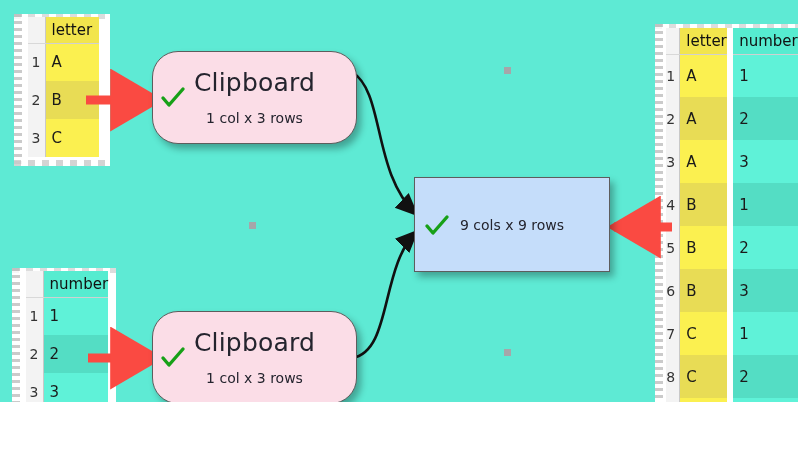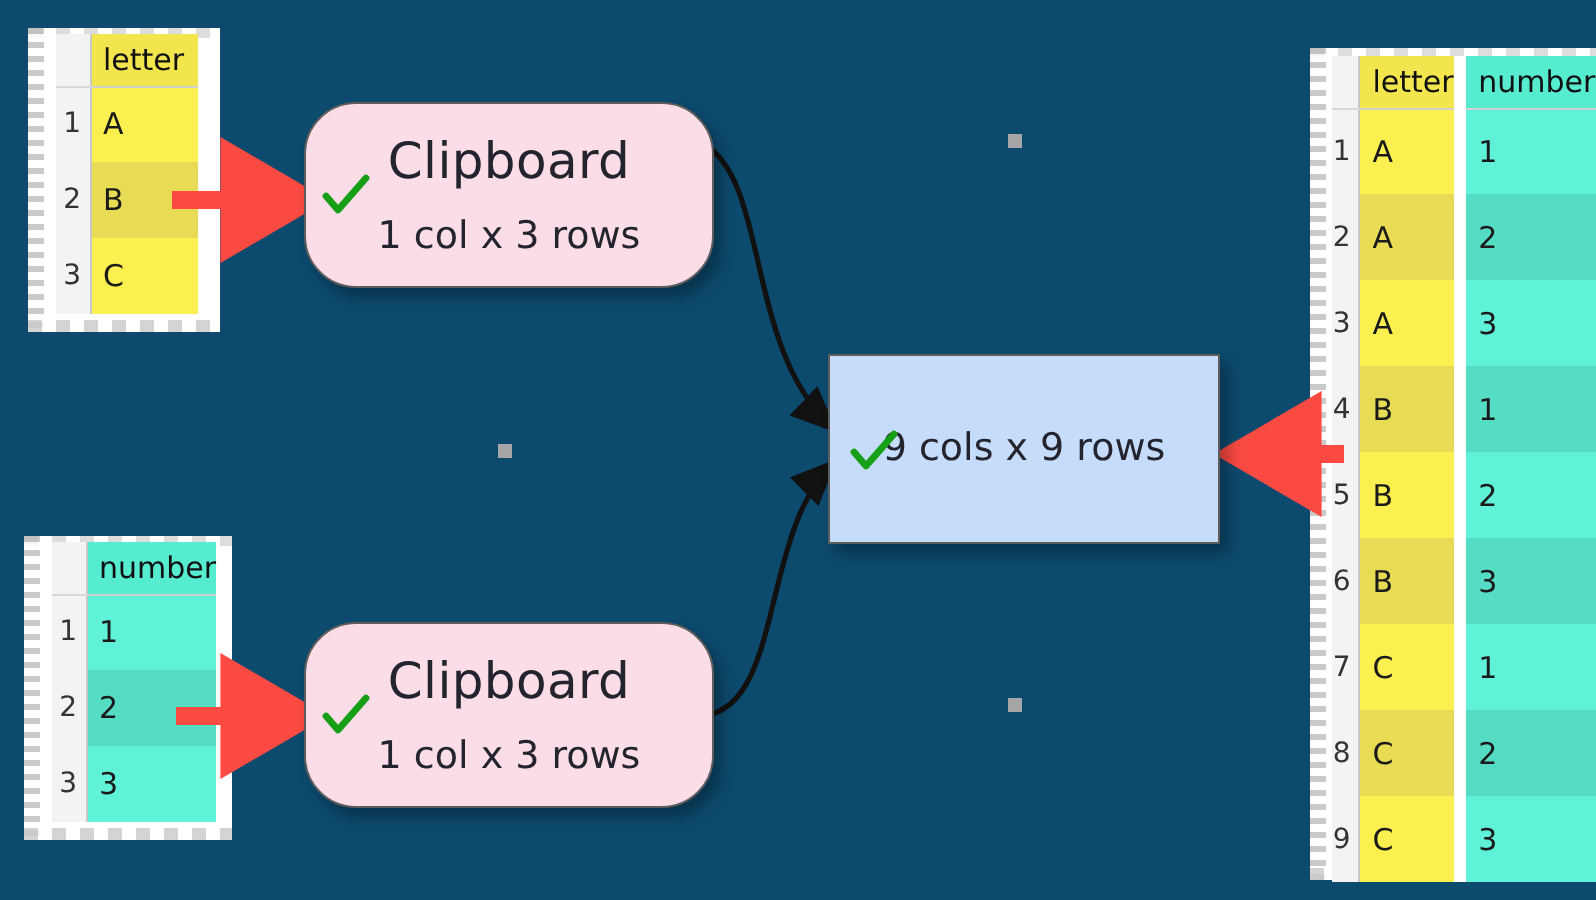--- a/index.html
+++ b/index.html
@@ -3,21 +3,21 @@
 <meta charset="utf-8">
 <style>
   html,body{margin:0;padding:0;}
   body{
     width:798px;height:450px;
     background:#ffffff;
     font-family:"DejaVu Sans", sans-serif;
     overflow:hidden;
     position:relative;
   }
-  #canvas{position:absolute;left:0;top:0;width:798px;height:450px;background:#0c4a6e;overflow:hidden;}
+  #canvas{position:absolute;left:0;top:0;width:798px;height:402px;background:#5eead4;overflow:hidden;}
 
   
   .grid-dot{position:absolute;width:7px;height:7px;background:#a6a6a9;}
 
   
   .sheet{position:absolute;background:#ffffff;box-sizing:border-box;}
   .sheet .tornleft{
     position:absolute;left:0;top:0;bottom:0;width:8px;
     background:repeating-linear-gradient(to bottom,#b9b9b9 0px,#b9b9b9 3px,#ffffff 3px,#ffffff 7px);
     opacity:.75;
@@ -66,21 +66,21 @@
     box-shadow:4px 5px 7px rgba(0,0,0,.30);
   }
   .node-cross .body{
     background:#c5ddfa;border:1px solid #5d5d5d;border-radius:0;
     box-shadow:4px 5px 7px rgba(0,0,0,.30);
   }
   .node .title{
     font-size:25px;color:#24242e;line-height:1;
     margin:0 0 16px 0;letter-spacing:.2px;
   }
-  .node .sub{font-size:19px;color:#24242e;line-height:1;}
+  .node .sub{font-size:14px;color:#24242e;line-height:1;}
   .node .check{
     position:absolute;left:8px;top:50%;transform:translateY(-50%);
     width:26px;height:26px;
   }
 
   
   #links{position:absolute;left:0;top:0;width:798px;height:450px;pointer-events:none;}
 </style>
 </head>
 <body>

